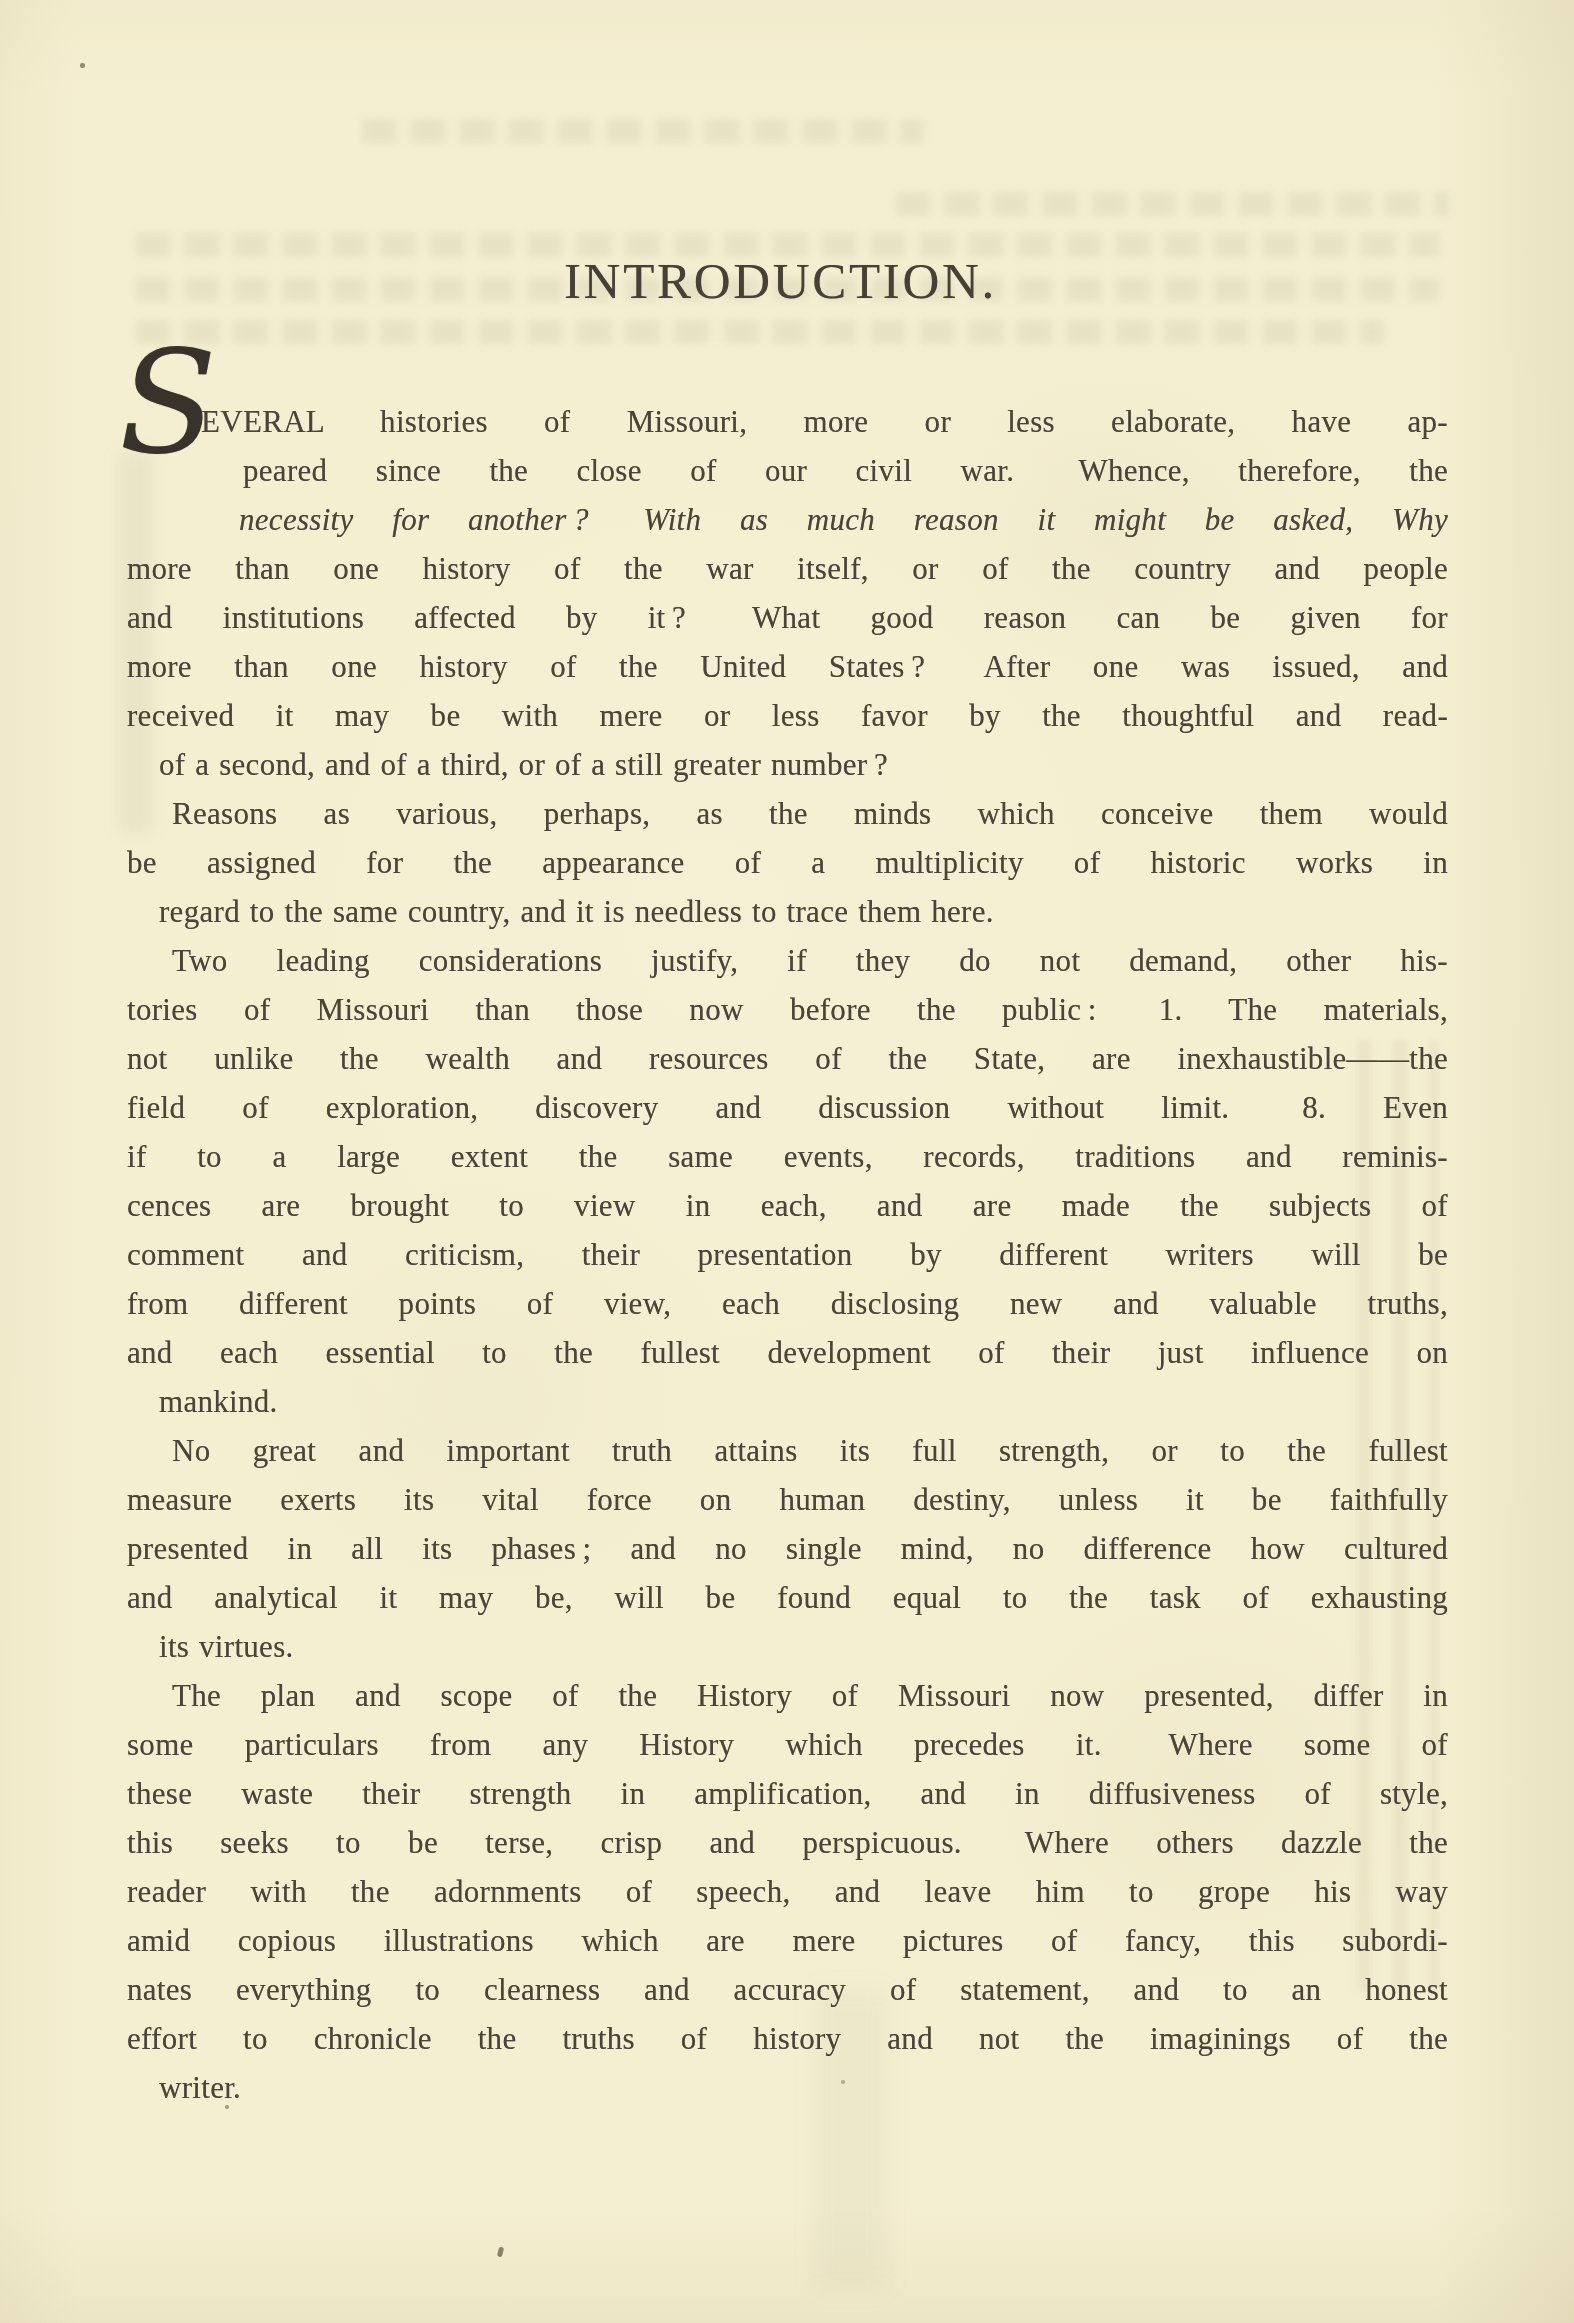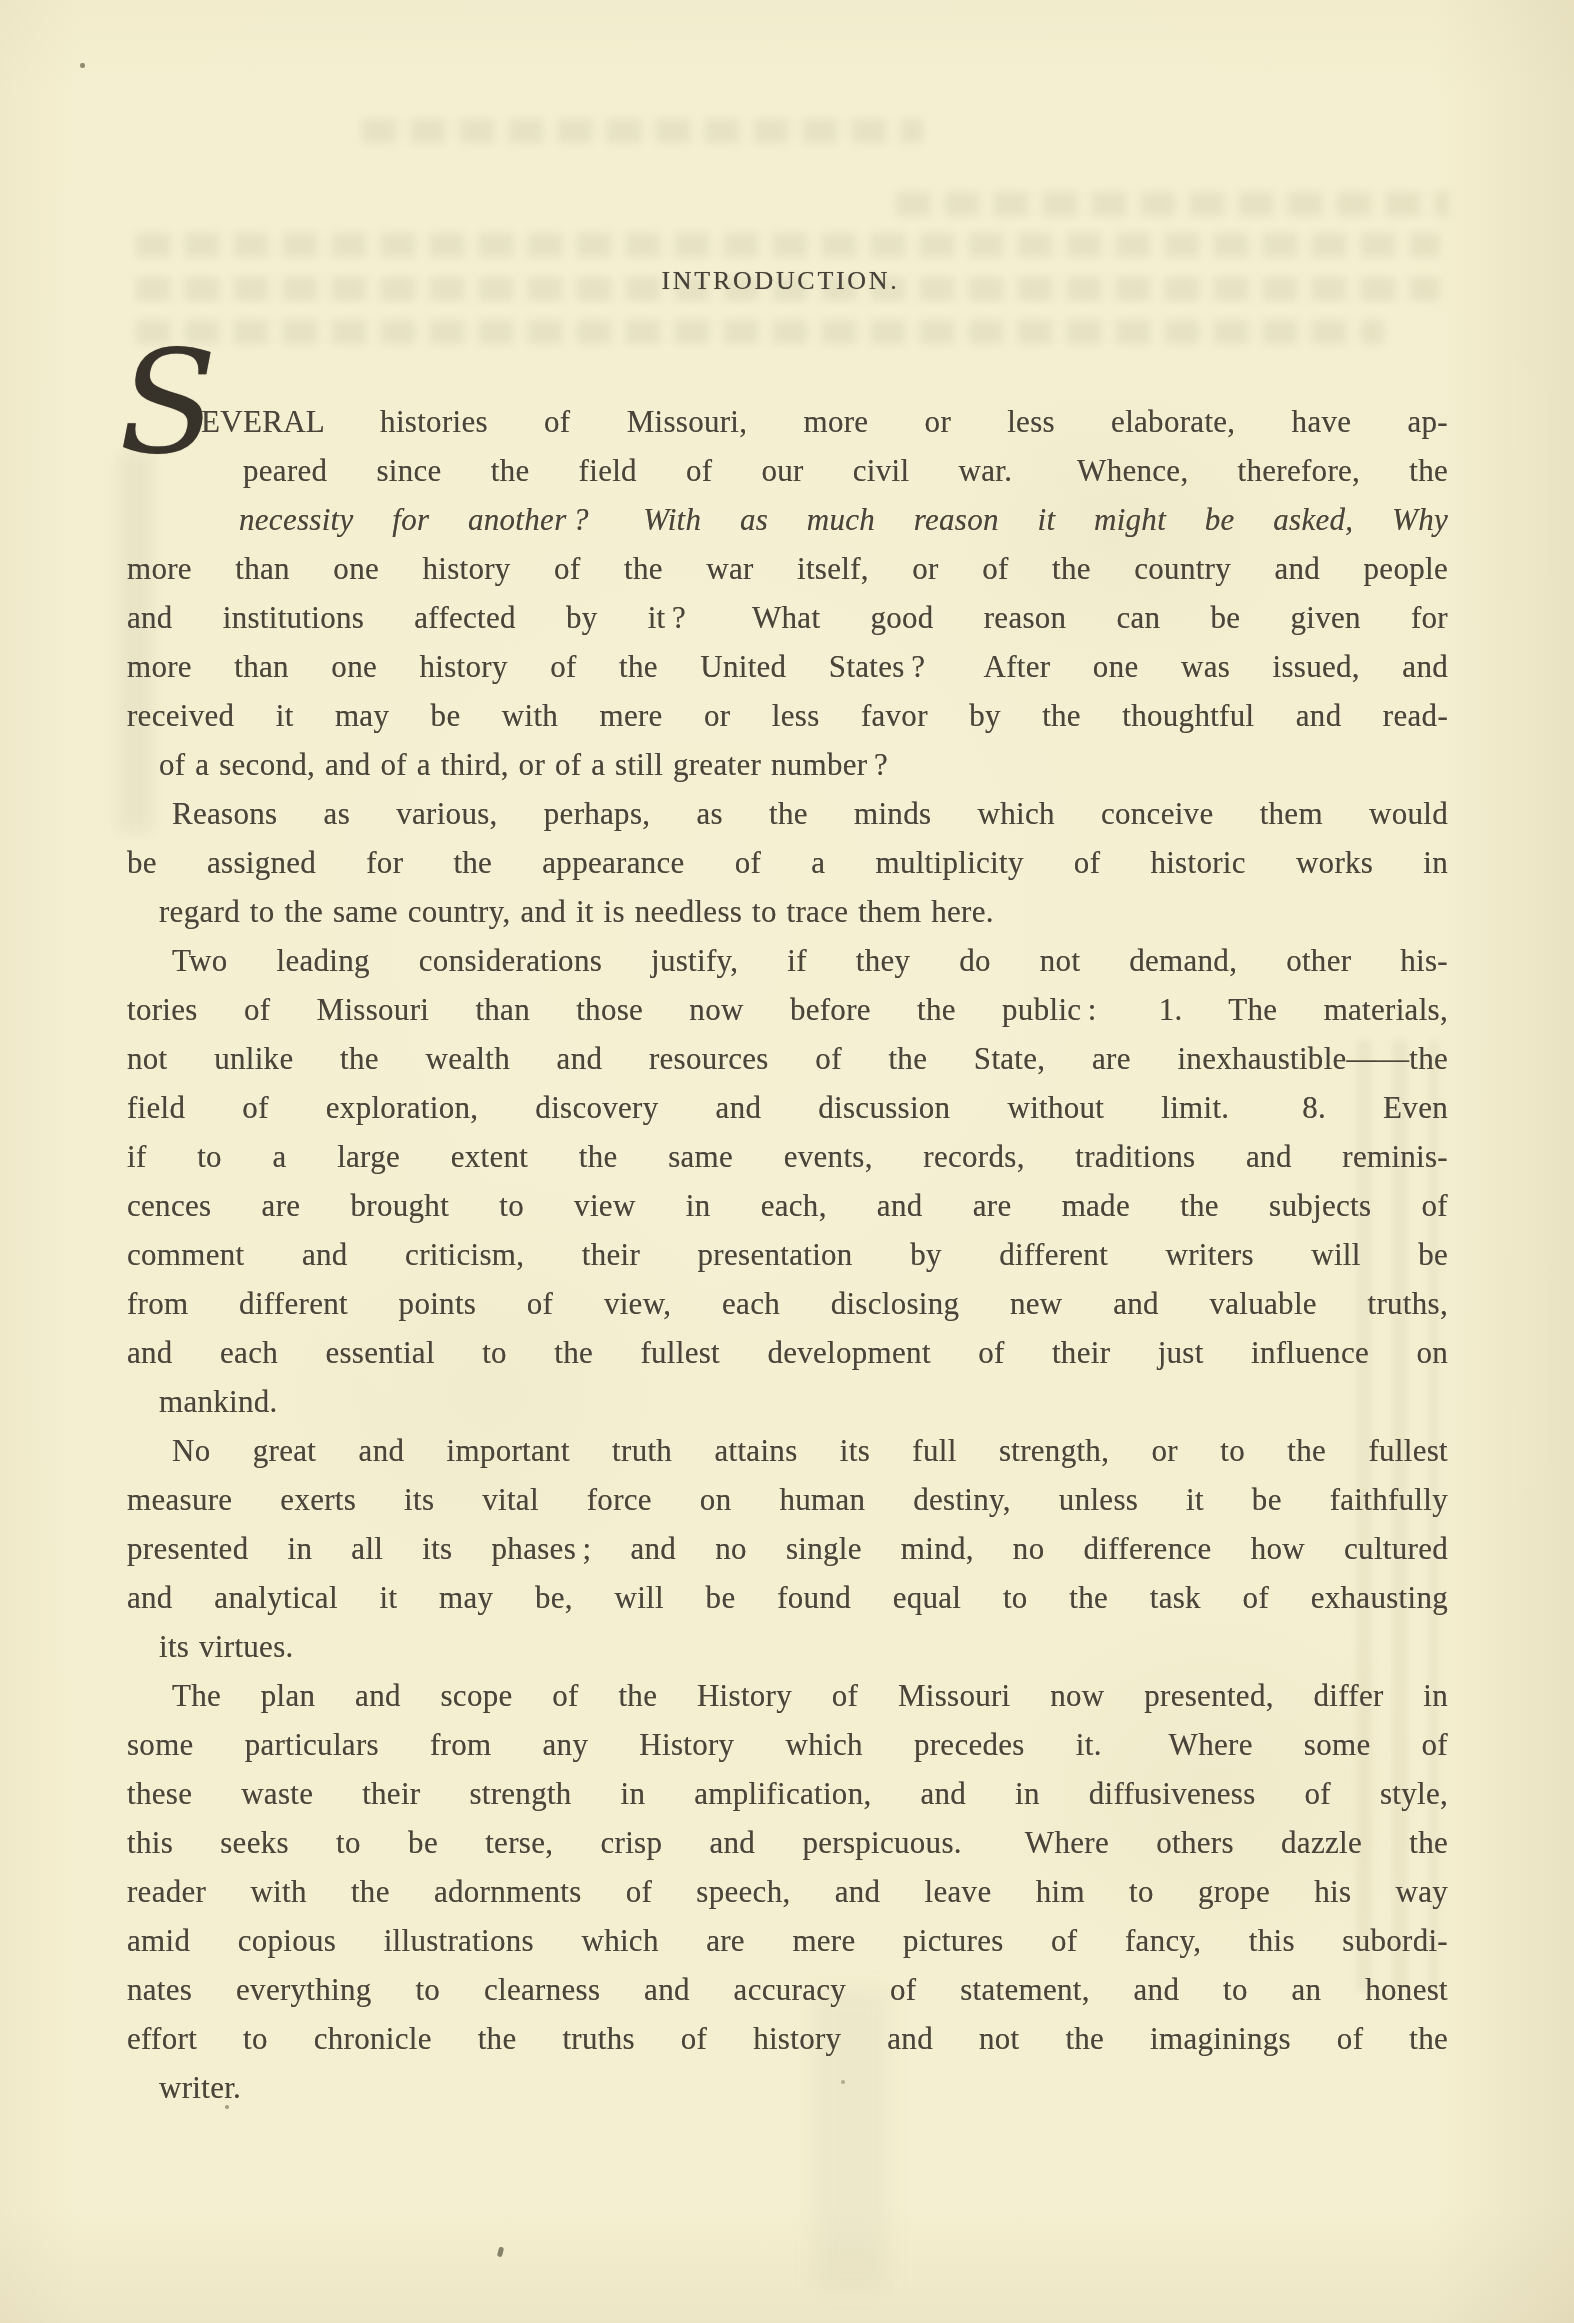--- a/index.html
+++ b/index.html
@@ -35,21 +35,21 @@
     background:repeating-linear-gradient(90deg, rgba(150,140,105,0.10) 0 14.5px, rgba(0,0,0,0) 14.5px 36px);}
   .bottom-streak{left:814px;top:1990px;width:72px;height:299px;background:rgba(145,140,110,0.07);filter:blur(11px);}
   .speck{position:absolute;border-radius:50%;}
   .s1{left:80px;top:63px;width:4.5px;height:4.5px;background:rgba(118,112,88,0.8);}
   .s2{left:498px;top:2247px;width:5.4px;height:10px;background:#85816a;border-radius:2.7px;transform:rotate(14deg);}
   .s3{left:225px;top:2105px;width:3.6px;height:3.6px;background:rgba(110,105,85,0.6);}
   .s4{left:841px;top:2080px;width:3.6px;height:3.6px;background:rgba(120,115,90,0.5);}
   
   .heading{
     position:absolute;top:260px;left:0;width:1561px;text-align:center;
-    font-size:26px;line-height:42px;letter-spacing:2.7px;color:#474038;
+    font-size:51px;line-height:42px;letter-spacing:2.7px;color:#474038;
     text-shadow:0 0 0.7px rgba(70,62,50,0.55);z-index:3;
   }
   
   .textblock{
     position:absolute;left:127px;top:374px;width:1321px;
     font-size:31px;color:#4b443a;z-index:2;
     text-shadow:0 0 0.6px rgba(70,62,50,0.55);
   }
   .ln{height:49px;line-height:49px;text-align:justify;text-align-last:justify;
       letter-spacing:0.3px;word-spacing:1.8px;white-space:nowrap0;}
@@ -90,21 +90,21 @@
   <div class="speck s4"></div>
 
   <div class="heading">INTRODUCTION.</div>
 
   <div class="dropcap">S</div>
 
   <div class="textblock">
 
     <div class="para">
       <div class="ln dc1">EVERAL histories of Missouri, more or less elaborate, have ap-</div>
-      <div class="ln dc2">peared since the field of our civil war.  Whence, therefore, the</div>
+      <div class="ln dc2">peared since the close of our civil war.  Whence, therefore, the</div>
       <div class="ln dc3">necessity for another ?  With as much reason it might be asked, Why</div>
       <div class="ln">more than one history of the war itself, or of the country and people</div>
       <div class="ln">and institutions affected by it ?  What good reason can be given for</div>
       <div class="ln">more than one history of the United States ?  After one was issued, and</div>
       <div class="ln">received it may be with mere or less favor by the thoughtful and read-</div>
       <div class="ln end">of a second, and of a third, or of a still greater number ?</div>
     </div>
 
     <div class="para">
       <div class="ln ind">Reasons as various, perhaps, as the minds which conceive them would</div>

